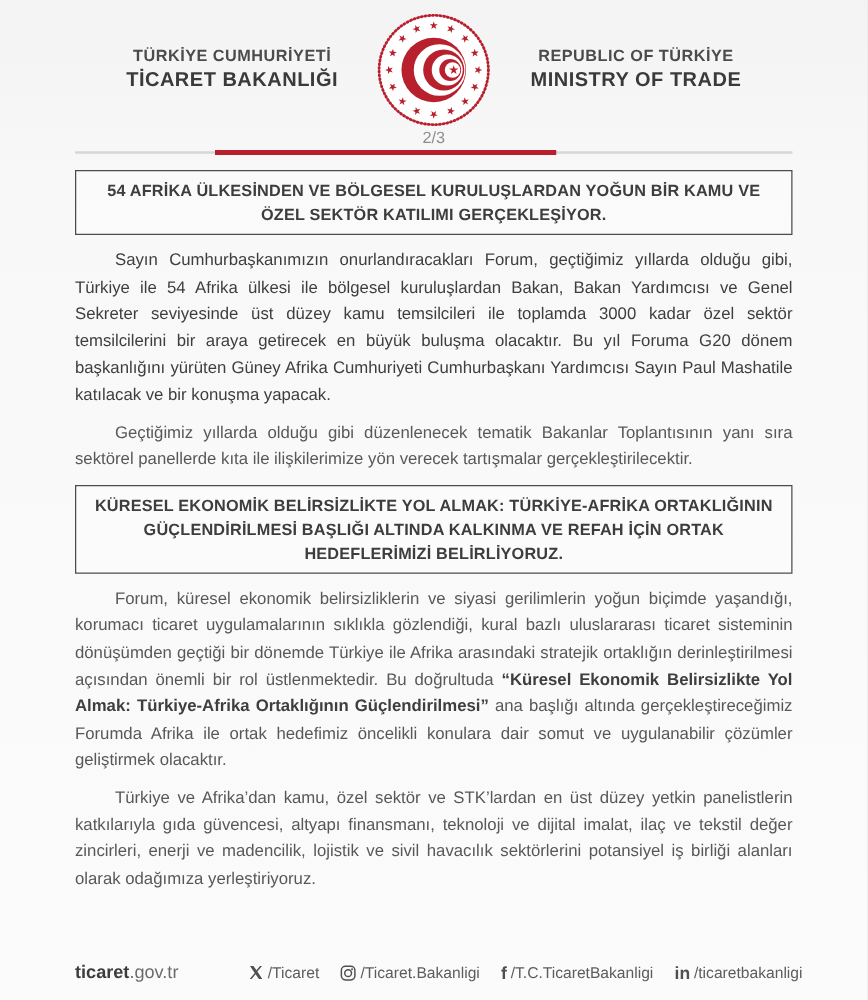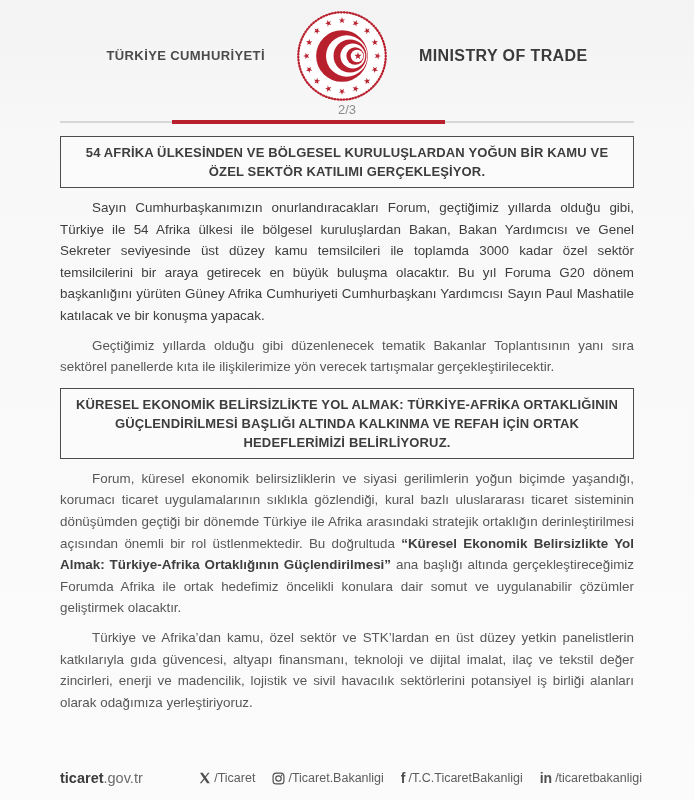--- a/index.html
+++ b/index.html
@@ -68,20 +68,21 @@
   .soc svg { display: block; }
 </style>
 </head>
 <body>
 
 <div class="page">
 
   <header class="header">
     <div class="org">
       <div class="l1">TÜRKİYE CUMHURİYETİ</div>
+      <div class="l2">TİCARET BAKANLIĞI</div>
     </div>
 
     <div class="logo-wrap">
       <svg viewBox="-50 -50 100 100" width="94" height="94" aria-hidden="true">
         <defs>
           <polygon id="lstar" fill="#b9202d" points="0,-41.4 0.82,-38.93 3.42,-38.91 1.33,-37.37 2.12,-34.89 0,-36.4 -2.12,-34.89 -1.33,-37.37 -3.42,-38.91 -0.82,-38.93"></polygon>
           <polygon id="cstar" fill="#b9202d" points="0,-3.6 0.82,-1.13 3.42,-1.11 1.33,0.43 2.12,2.91 0,1.4 -2.12,2.91 -1.33,0.43 -3.42,-1.11 -0.82,-1.13"></polygon>
         </defs>
         <circle r="46.5" fill="#ffffff"></circle>
         <circle r="46.5" fill="none" stroke="#b9202d" stroke-width="2.4" stroke-dasharray="0.9 2.3" stroke-linecap="round"></circle>
@@ -105,20 +106,21 @@
         <circle cx="5" r="22" fill="#ffffff"></circle>
         <circle cx="8.5" r="17.5" fill="#b9202d"></circle>
         <circle cx="11.5" r="13.2" fill="#ffffff"></circle>
         <circle cx="14" r="9.3" fill="#b9202d"></circle>
         <circle cx="16" r="6.6" fill="#ffffff"></circle>
         <use href="#cstar" transform="translate(17,0) scale(1.15)"></use>
       </svg>
     </div>
 
     <div class="org">
+      <div class="l1">REPUBLIC OF TÜRKİYE</div>
       <div class="l2">MINISTRY OF TRADE</div>
     </div>
   </header>
 
   <div class="pagebar">
     <span class="pagenum">2/3</span>
     <div class="progress">
       <div class="base"></div>
       <div class="seg"></div>
     </div>

